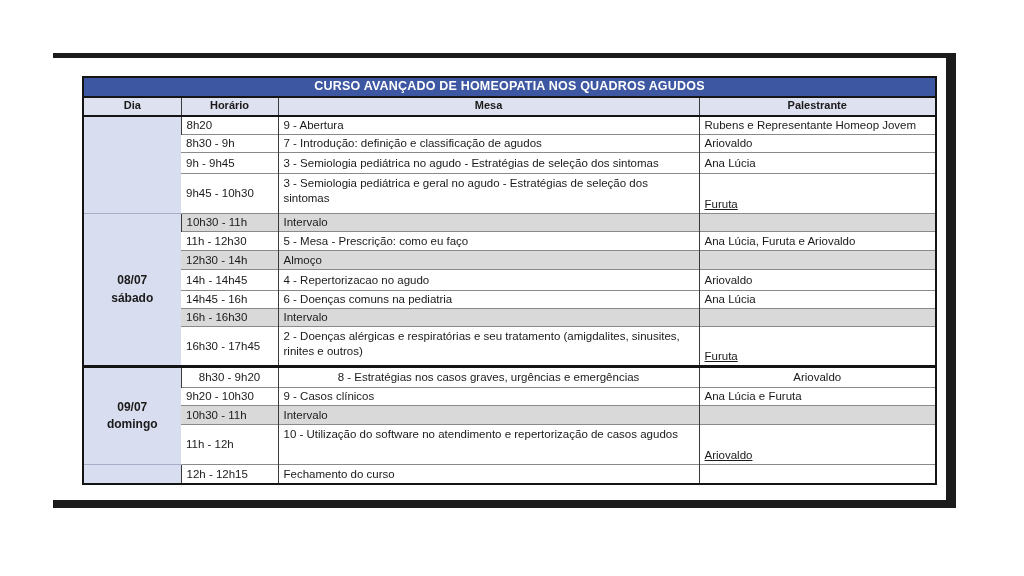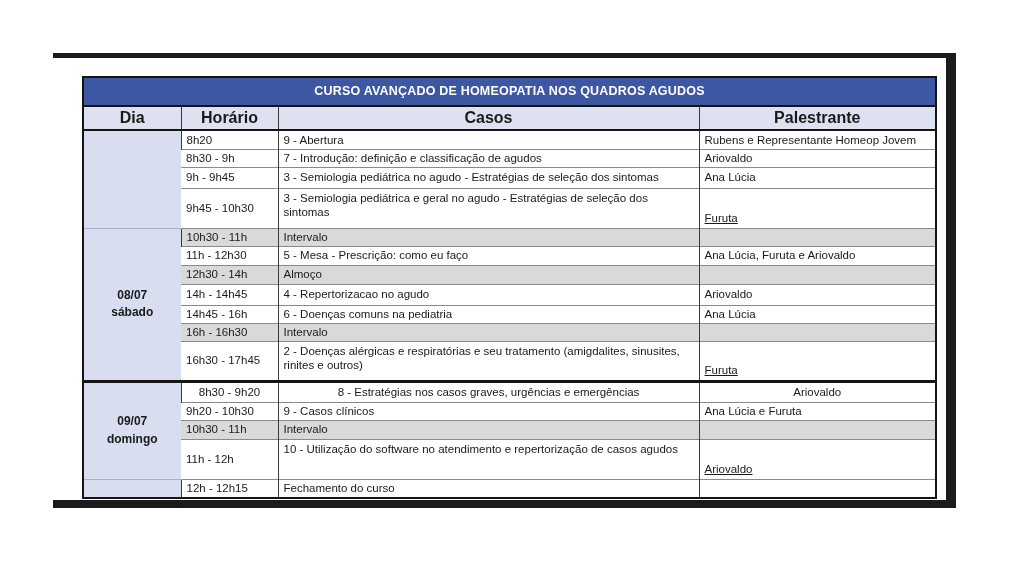--- a/index.html
+++ b/index.html
@@ -33,27 +33,27 @@
     font-size:11.5px;line-height:1.25;
   }
   col.c-dia{width:98px;}
   col.c-hor{width:97px;}
   col.c-tema{width:421px;}
   col.c-pal{width:237px;}
 
   tr.title-row td{
     background:var(--title-bg);color:var(--title-text);
     font-weight:bold;font-size:12.5px;text-align:center;
-    letter-spacing:.2px;height:29px;
+    letter-spacing:.2px;height:19px;
     border-bottom:2px solid var(--outline);
     padding:1px 2px;
   }
   tr.header-row th{
     background:var(--header-bg);
-    font-weight:bold;font-size:16px;text-align:center;
+    font-weight:bold;font-size:11px;text-align:center;
     height:19px;padding:1px 2px;
     border-left:1px solid var(--grid-v);
     border-bottom:2px solid var(--outline);
   }
   tr.header-row th:first-child{border-left:none;}
 
   td{padding:1px 5px;vertical-align:middle;
      border-left:1px solid var(--grid-v);
      border-top:1px solid var(--grid-h);}
   td:first-child{border-left:none;}
@@ -90,21 +90,21 @@
     </colgroup>
 
     <tbody>
         <tr class="title-row">
       <td colspan="4">CURSO AVANÇADO DE HOMEOPATIA NOS QUADROS AGUDOS</td>
     </tr>
 
     <tr class="header-row">
       <th>Dia</th>
       <th>Horário</th>
-      <th>Casos</th>
+      <th>Mesa</th>
       <th>Palestrante</th>
     </tr>
 
     <tr class="r19 body-first">
       <td class="dia" rowspan="4"></td>
       <td>8h20</td>
       <td class="tema">9 - Abertura</td>
       <td class="pal">Rubens e Representante Homeop Jovem</td>
     </tr>
     <tr class="r18">

